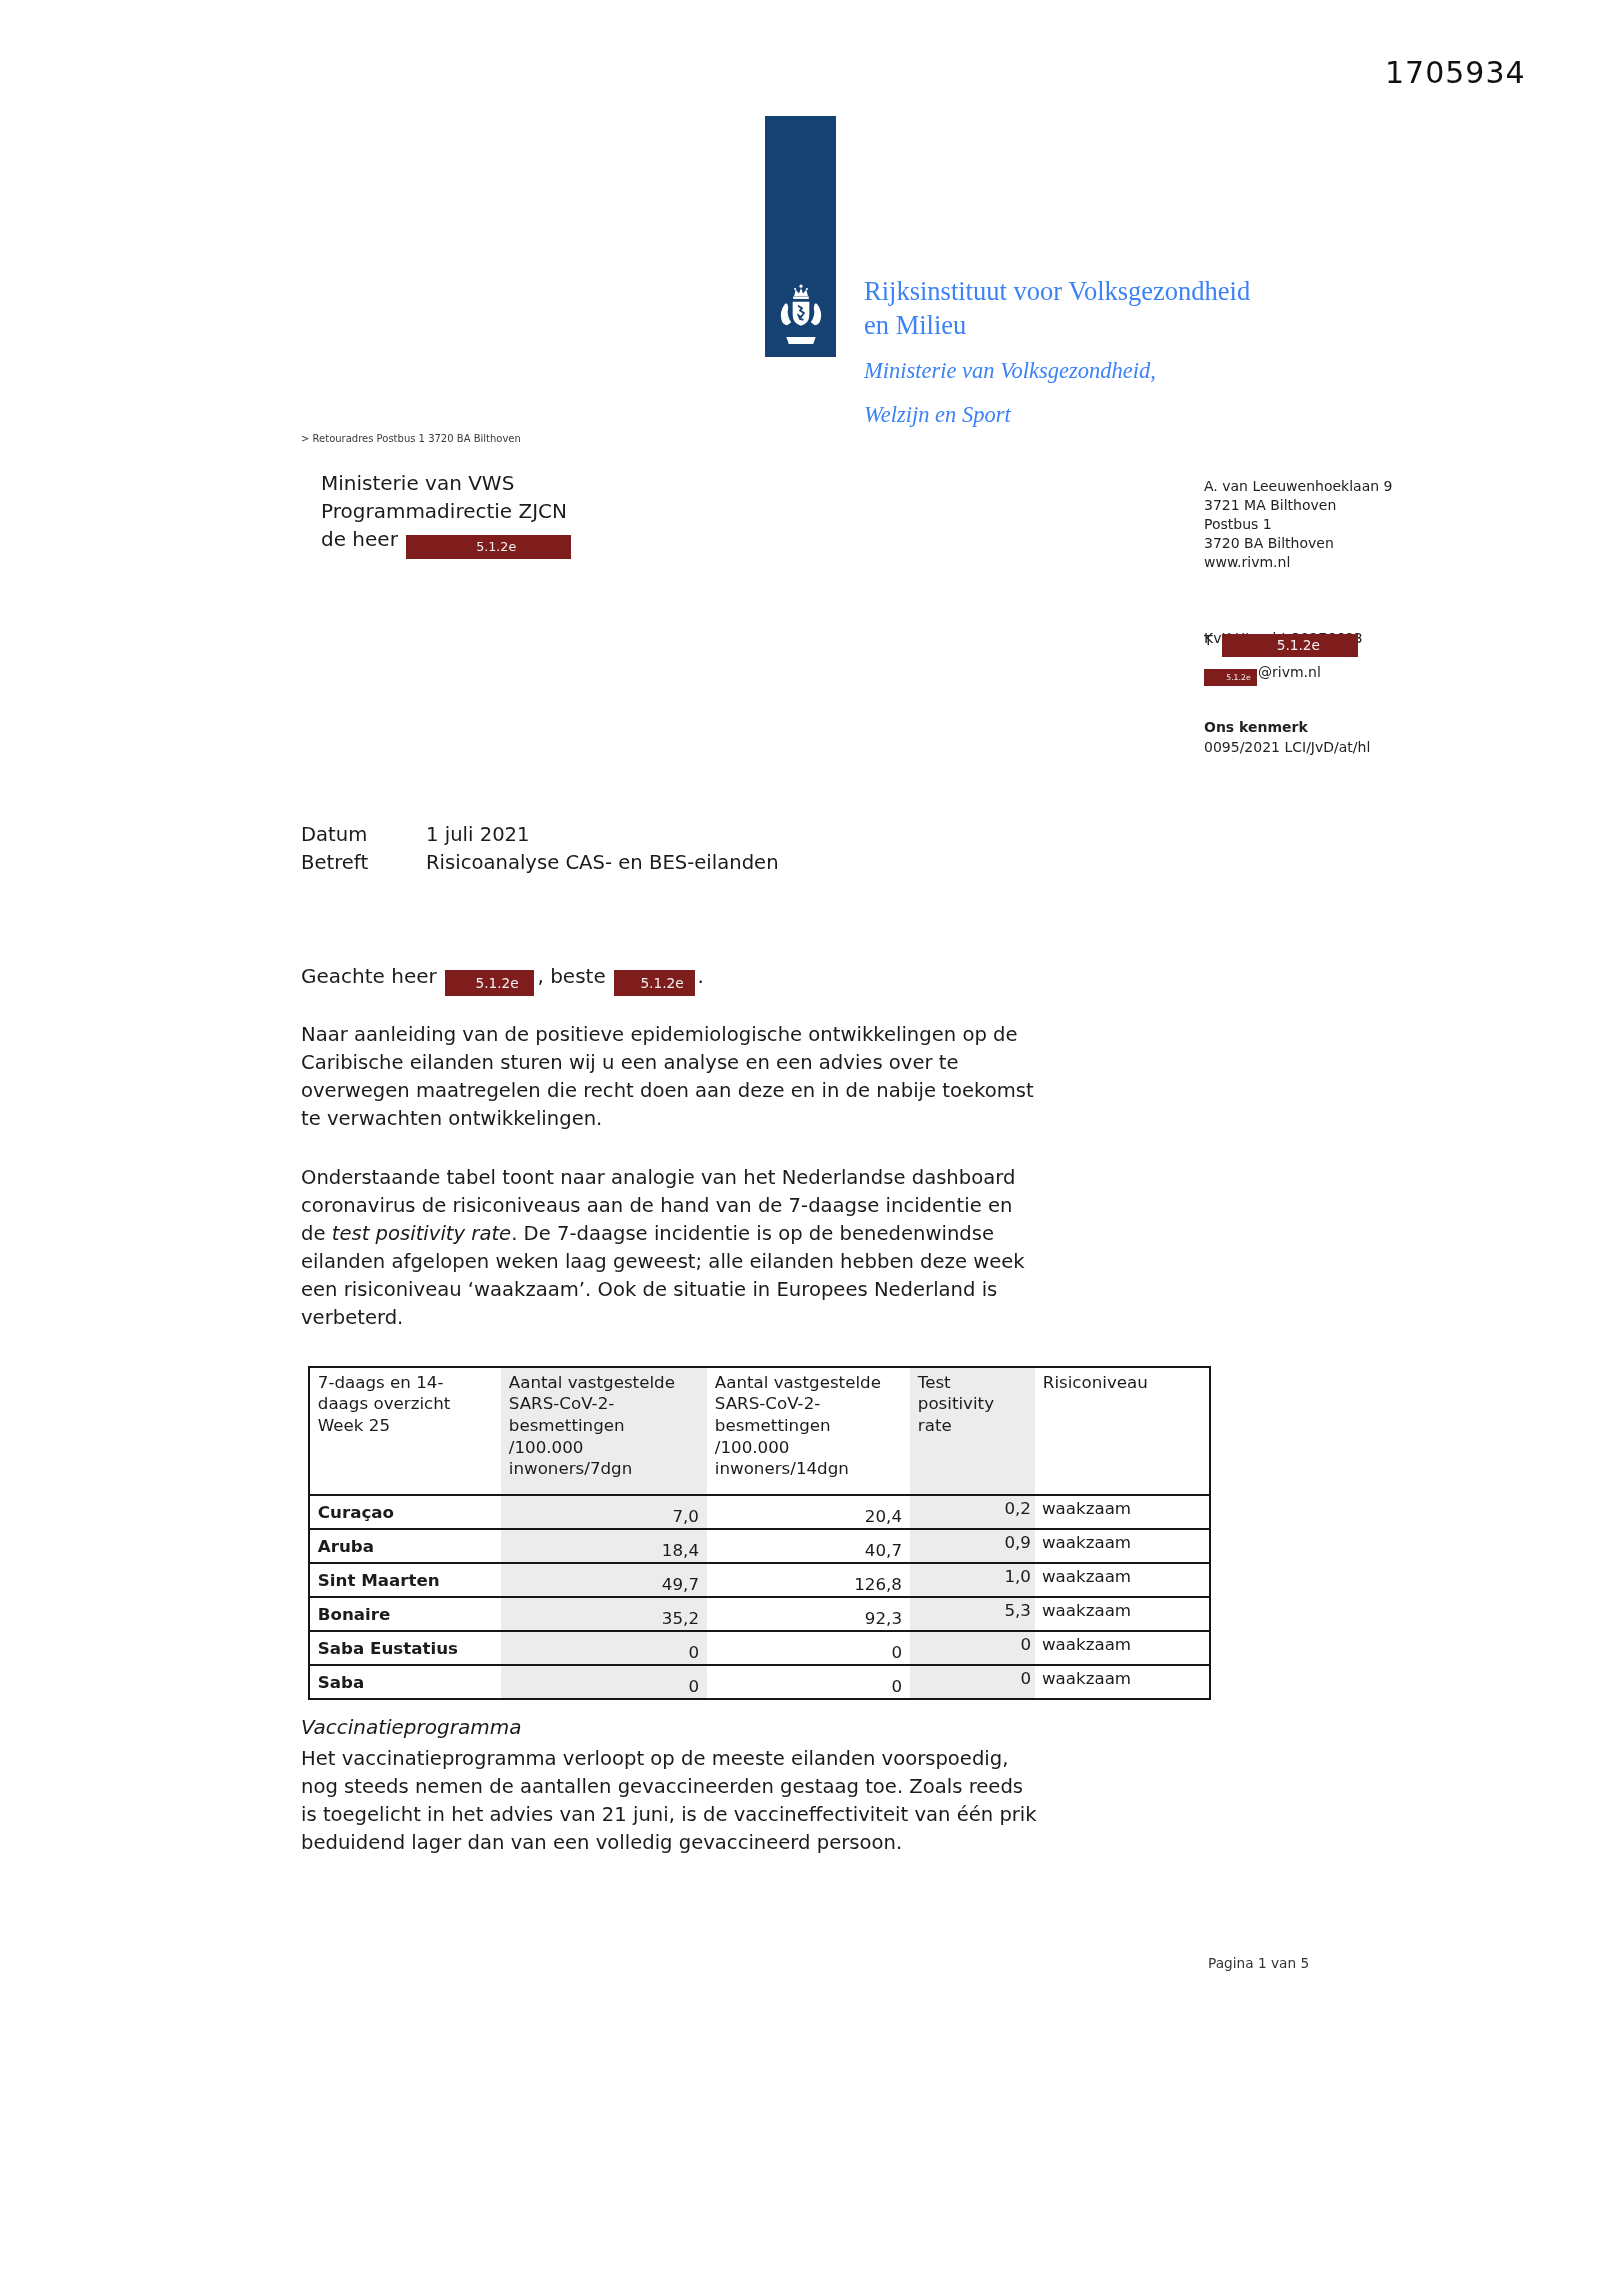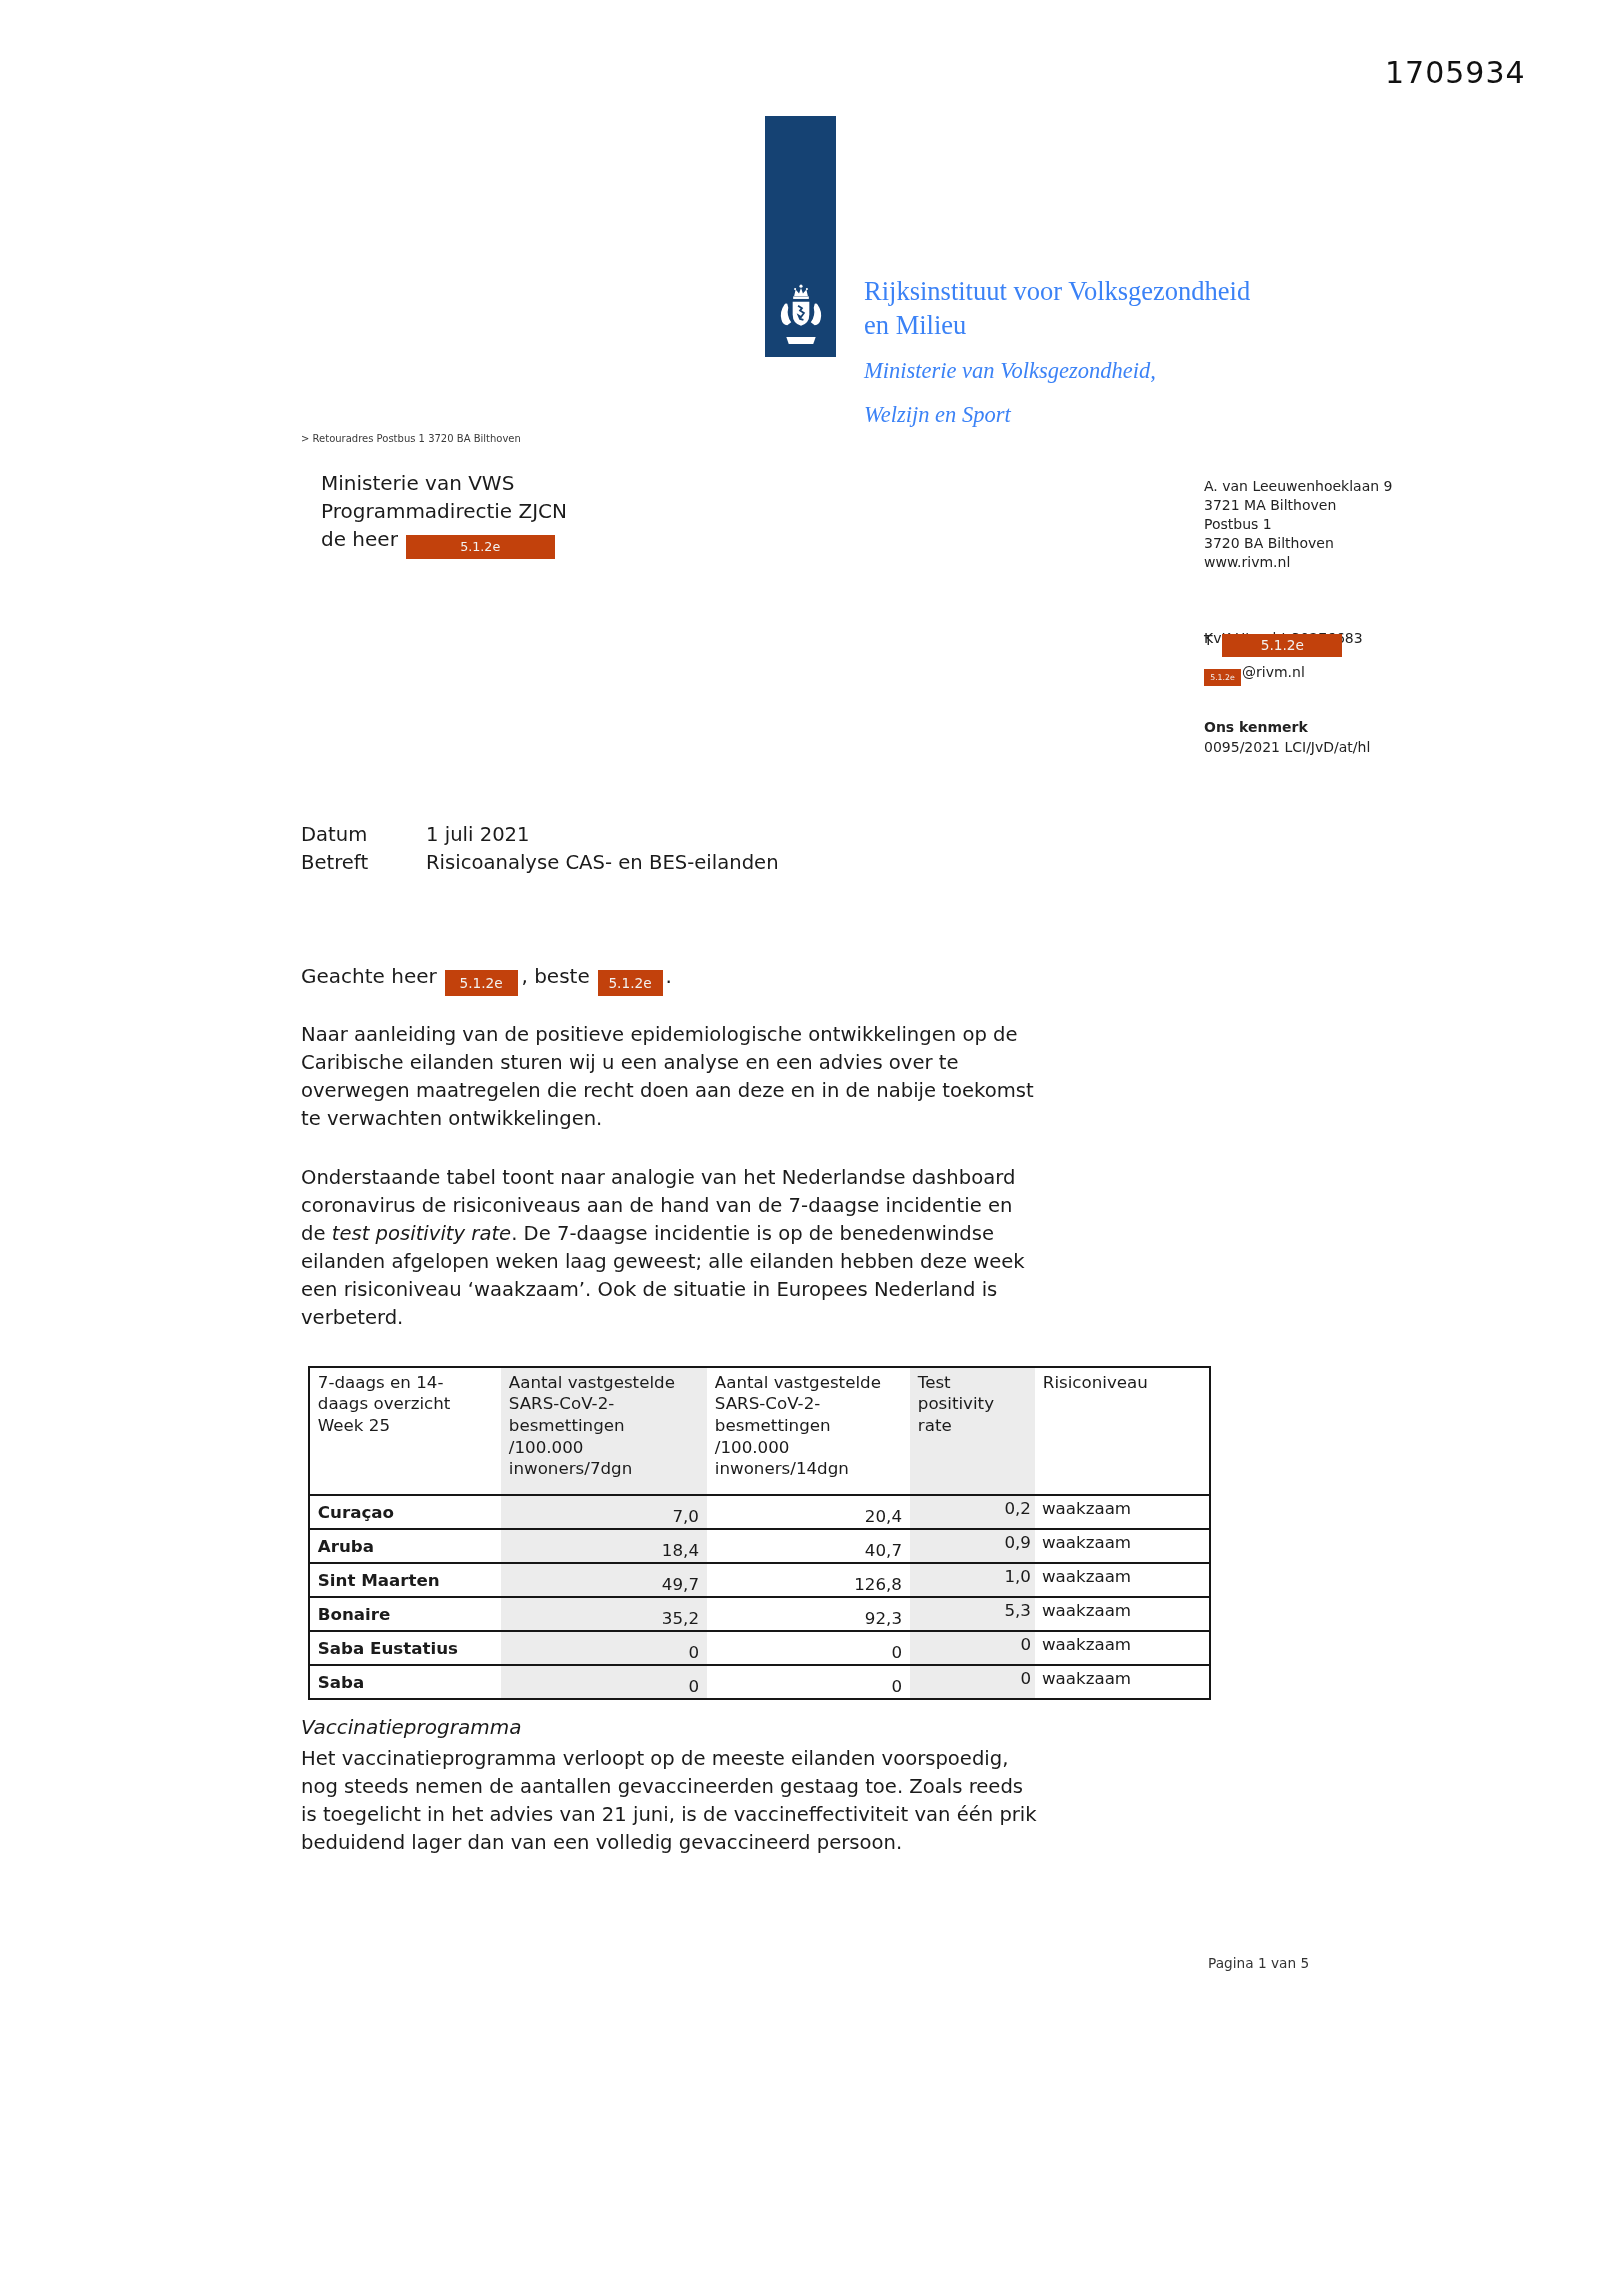--- a/index.html
+++ b/index.html
@@ -23,21 +23,21 @@
   .logo-text{left:864px;top:274px;font-family:Liberation Serif, serif;color:#3b82f6;}
   .logo-org{font-size:26.5px;line-height:34px;}
   .logo-ministry{font-size:22.5px;line-height:30px;font-style:italic;margin-top:14px;}
 
   
   .retour{left:301px;top:433px;font-size:10px;color:#3a3a3a;}
   .addressee{left:301px;top:469px;font-size:20px;line-height:28px;margin-left:20px;}
 
   
   .redact{display:inline-flex;align-items:center;justify-content:center;
-    background:#c2410c;color:#f2f2f2;font-size:12.7px;vertical-align:-4.9px;}
+    background:#7f1d1d;color:#f2f2f2;font-size:12.7px;vertical-align:-4.9px;padding-left:16px;}
   .redact-addr{width:149px;height:24.5px;margin-left:7.8px;}
   .redact-phone{width:120px;height:23.5px;margin-left:9.8px;font-size:13.7px;}
   .redact-mail{width:37px;height:16.7px;font-size:7.8px;vertical-align:-2.9px;margin-right:1px;}
   .redact-greet1{width:73px;height:25.5px;margin:0 3.9px 0 7.8px;font-size:13.7px;}
   .redact-greet2{width:65px;height:25.5px;margin:0 2.9px 0 7.8px;font-size:13.7px;}
 
   
   .contact{left:1204px;font-size:14px;line-height:19px;color:#222;}
   .contact-bold{font-weight:bold;}
 

